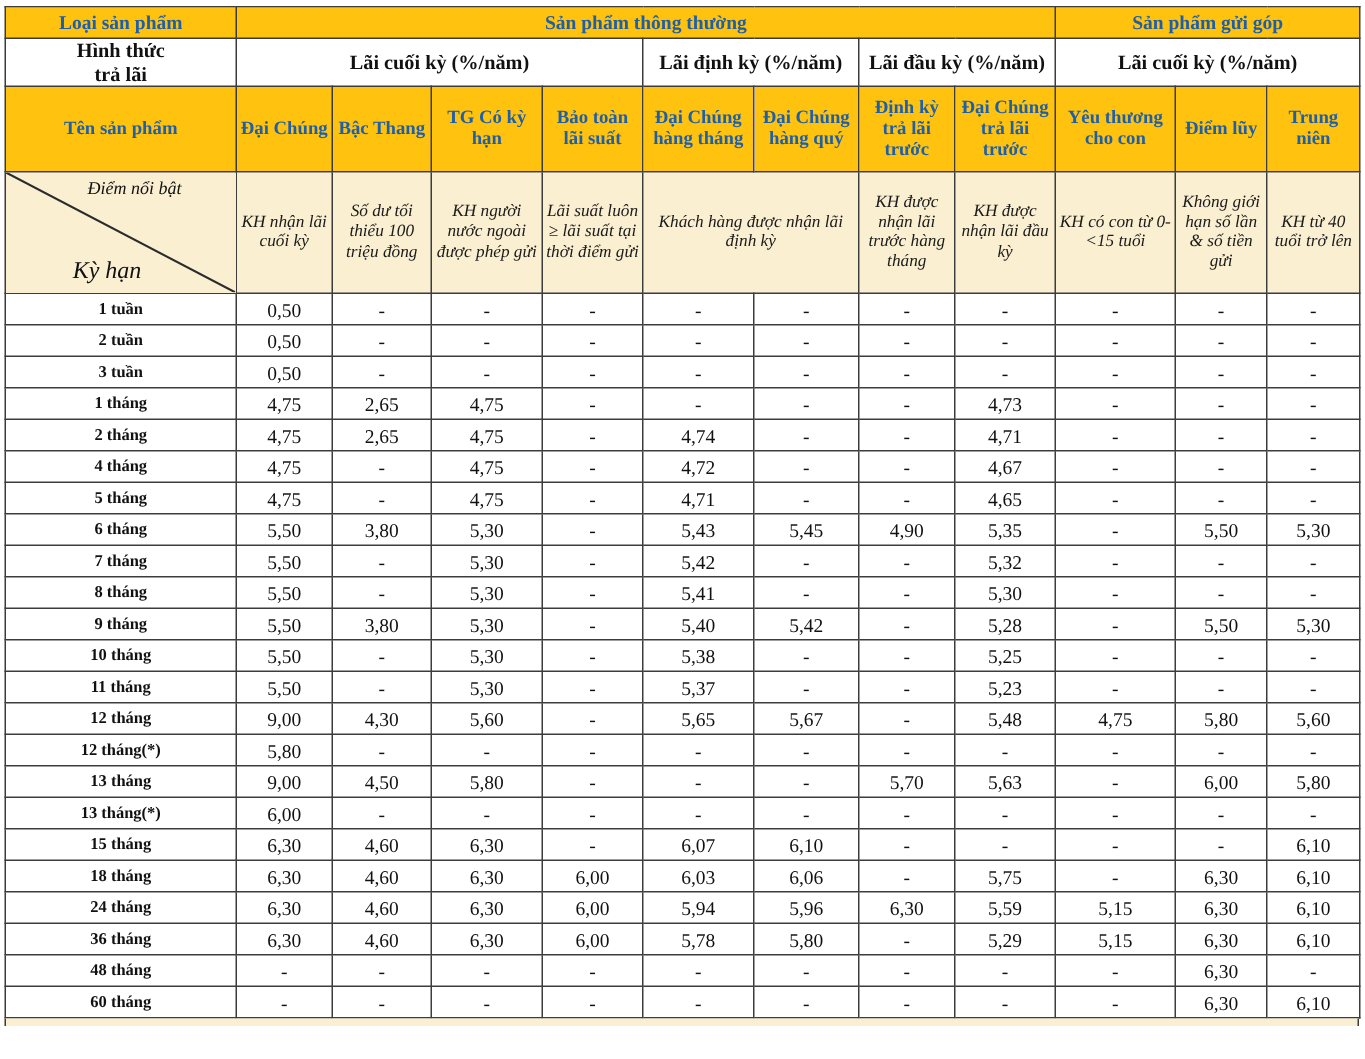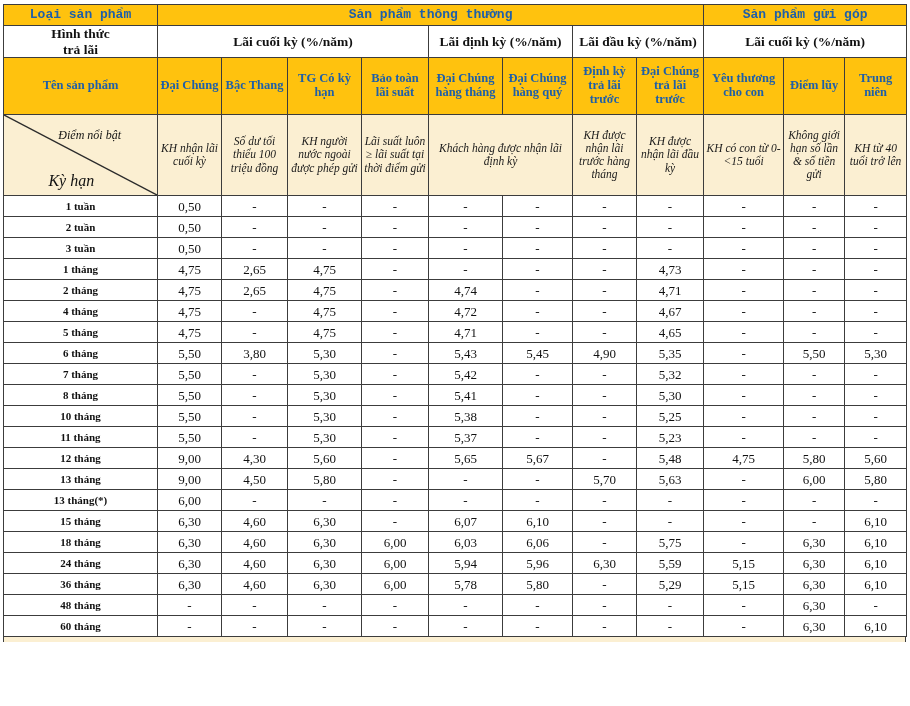--- a/index.html
+++ b/index.html
@@ -24,21 +24,21 @@
     table-layout:fixed;
     width:903px;
   }
   table.rates th, table.rates td{
     border:1px solid var(--border);
     padding:0 2px;
     text-align:center;
     vertical-align:middle;
     overflow:hidden;
   }
-  tr.r1{height:21px;font-family:Liberation Mono, monospace;}
+  tr.r1{height:21px;}
   tr.r2{height:27px;}
   tr.r3{height:57px;}
   tr.r4{height:81px;}
   tbody tr{height:21px;}
   .orange{
     background:var(--orange);
     color:var(--blue);
     font-weight:bold;
     font-size:13px;
     line-height:1.1;
@@ -60,21 +60,21 @@
     line-height:1.15;
     color:#1a1a1a;
   }
   th.diag{
     background:var(--cream);
     position:relative;
     padding:0;
   }
   th.diag svg{position:absolute;left:0;top:0;width:100%;height:100%;}
   .diag-top{
-    position:absolute;top:13px;left:12%;width:88%;
+    position:absolute;top:3px;left:12%;width:88%;
     font-style:italic;font-weight:normal;font-size:12px;text-align:center;
   }
   .diag-bottom{
     position:absolute;bottom:5px;right:12%;width:88%;
     font-style:italic;font-weight:normal;font-size:16px;text-align:center;
   }
   tbody th.term{
     background:#ffffff;
     font-weight:bold;
     font-size:11px;
@@ -295,20 +295,34 @@
           <td>-</td>
           <td>5,41</td>
           <td>-</td>
           <td>-</td>
           <td>5,30</td>
           <td>-</td>
           <td>-</td>
           <td>-</td>
         </tr>
         <tr>
+          <th class="term">9 tháng</th>
+          <td>5,50</td>
+          <td>3,80</td>
+          <td>5,30</td>
+          <td>-</td>
+          <td>5,40</td>
+          <td>5,42</td>
+          <td>-</td>
+          <td>5,28</td>
+          <td>-</td>
+          <td>5,50</td>
+          <td>5,30</td>
+        </tr>
+        <tr>
           <th class="term">10 tháng</th>
           <td>5,50</td>
           <td>-</td>
           <td>5,30</td>
           <td>-</td>
           <td>5,38</td>
           <td>-</td>
           <td>-</td>
           <td>5,25</td>
           <td>-</td>
@@ -335,20 +349,34 @@
           <td>4,30</td>
           <td>5,60</td>
           <td>-</td>
           <td>5,65</td>
           <td>5,67</td>
           <td>-</td>
           <td>5,48</td>
           <td>4,75</td>
           <td>5,80</td>
           <td>5,60</td>
+        </tr>
+        <tr>
+          <th class="term">12 tháng(*)</th>
+          <td>5,80</td>
+          <td>-</td>
+          <td>-</td>
+          <td>-</td>
+          <td>-</td>
+          <td>-</td>
+          <td>-</td>
+          <td>-</td>
+          <td>-</td>
+          <td>-</td>
+          <td>-</td>
         </tr>
         <tr>
           <th class="term">13 tháng</th>
           <td>9,00</td>
           <td>4,50</td>
           <td>5,80</td>
           <td>-</td>
           <td>-</td>
           <td>-</td>
           <td>5,70</td>

